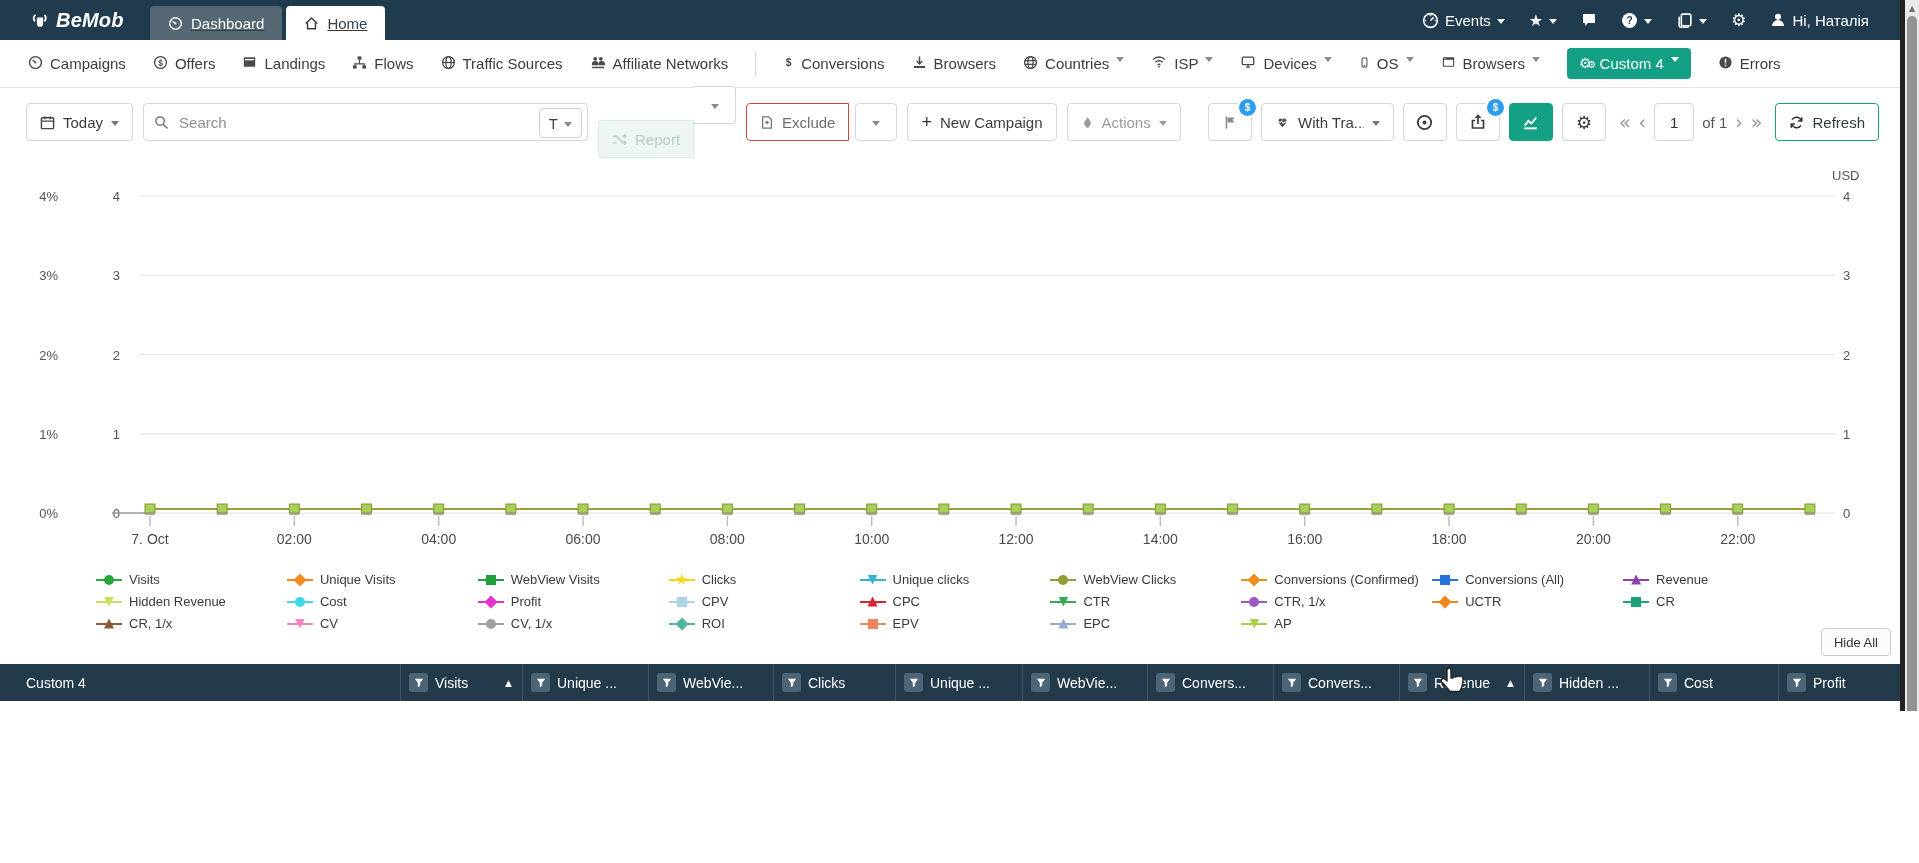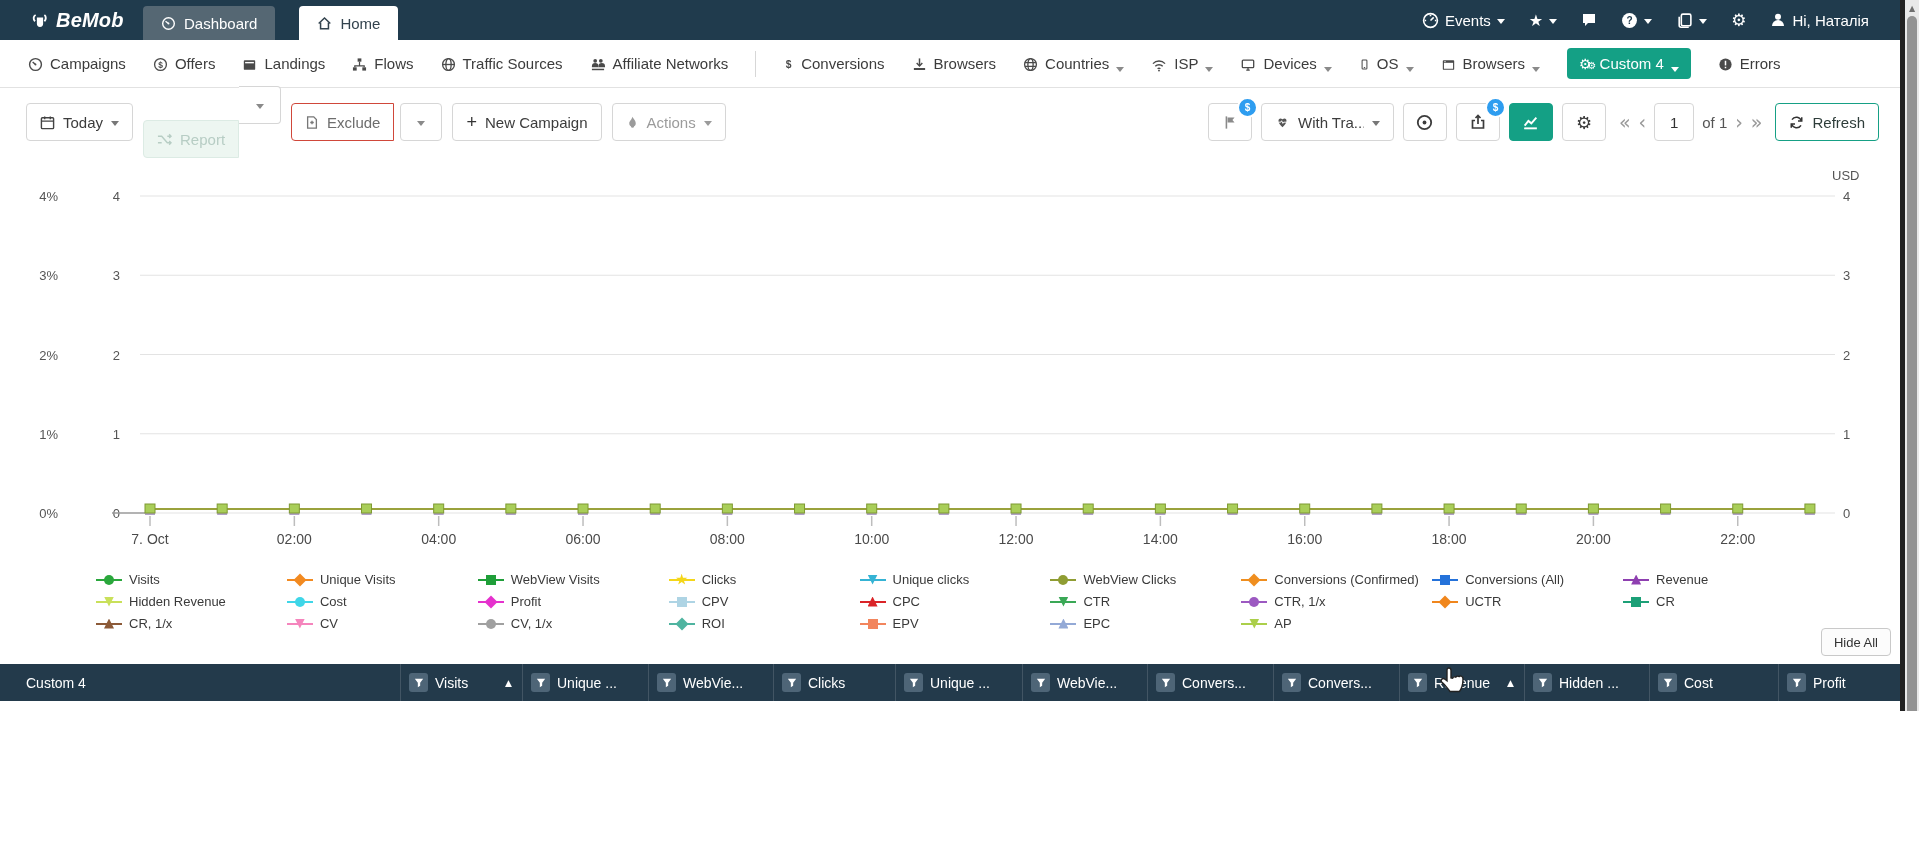--- a/index.html
+++ b/index.html
@@ -3,37 +3,37 @@
 <meta charset="utf-8">
 <style>
   html,body{margin:0;padding:0;background:#fff;}
   .page{position:relative;width:1919px;height:711px;overflow:hidden;background:#fff;
         font-family:"Liberation Sans",sans-serif;color:#3c3c3c;}
 
   
   .topbar{position:absolute;left:0;top:0;width:1905px;height:40px;background:#203b4d;}
   .brand{position:absolute;left:30px;top:0;height:40px;display:flex;align-items:center;gap:6px;
          color:#fff;font-size:20px;font-weight:bold;font-style:italic;letter-spacing:.2px;}
-  .tabs{position:absolute;left:143px;bottom:0;display:flex;gap:24px;align-items:flex-end;}
+  .tabs{position:absolute;left:150px;bottom:0;display:flex;gap:4px;align-items:flex-end;text-decoration:underline;}
   .tab{height:34px;display:flex;align-items:center;gap:8px;padding:0 18px;border-radius:4px 4px 0 0;
        font-size:15px;cursor:default;}
   .tab.inactive{background:#556773;color:#fff;}
   .tab.active{background:#fff;color:#33434e;}
   .topbar-right{position:absolute;right:36px;top:0;height:40px;display:flex;align-items:center;gap:24px;
                 color:#fff;font-size:15px;}
   .tb-item{display:flex;align-items:center;gap:6px;}
   .caret{display:inline-block;width:0;height:0;border-left:4px solid transparent;border-right:4px solid transparent;
          border-top:5px solid currentColor;margin-top:2px;}
   .uni{font-family:"DejaVu Sans",sans-serif;}
 
   
   .navrow{position:absolute;left:0;top:40px;width:1905px;height:48px;background:#fff;
           border-bottom:1px solid #e2e2e2;display:flex;align-items:center;padding-left:28px;box-sizing:border-box;
           gap:27px;font-size:15px;color:#3c3c3c;white-space:nowrap;}
-  .nav-item{display:flex;align-items:flex-end;gap:7px;cursor:default;}
+  .nav-item{display:flex;align-items:flex-start;gap:7px;cursor:default;}
   .nav-item .ni{color:#4a4a4a;display:flex;align-items:center;}
   .nav-item.pill{background:#14a085;color:#fff;border-radius:4px;padding:7px 12px;}
   .nav-item.pill .ni{color:#fff;}
   .nav-divider{width:1px;height:26px;background:#d7d7d7;}
 
   
   .toolbar{position:absolute;left:0;top:89px;width:1905px;height:66px;background:#fff;
            display:flex;align-items:center;padding:0 26px;box-sizing:border-box;gap:10px;}
   .btn{height:38px;border:1px solid #d6d6d6;border-radius:4px;background:#fff;display:inline-flex;
        align-items:center;gap:8px;padding:8px 13px;font-size:15px;color:#3c3c3c;box-sizing:border-box;cursor:default;}
@@ -345,20 +345,31 @@
       <span class="bi">
         <svg width="15" height="15" viewBox="0 0 16 16" fill="none" stroke="#444" stroke-width="1.5">
           <rect x="1.5" y="3" width="13" height="11.5" rx="1"></rect>
             <path d="M1.5 6.5 h13 M5 1.5 v3 M11 1.5 v3"></path>
         </svg>
       </span>
       <span>Today</span>
       <span class="caret" style="color:#777"></span>
     </div>
 
+    <div class="search">
+      <svg width="15" height="15" viewBox="0 0 16 16" fill="none" stroke="#777" stroke-width="1.6">
+        <circle cx="6.5" cy="6.5" r="4.5"></circle>
+          <path d="M10 10 L14.5 14.5"></path>
+      </svg>
+      <input placeholder="Search" style="">
+      <span class="tsel">
+        <span>T</span>
+        <span class="caret" style="color:#888"></span>
+      </span>
+    </div>
 
     <div class="grp">
       <div class="btn main disabled">
         <span class="bi">
           <svg width="15" height="15" viewBox="0 0 16 16" fill="none" stroke="currentColor" stroke-width="1.5">
             <path d="M1 4.5 h4 l6 7 h4 M1 11.5 h4 M11 4.5 h4 M13 2.5 l2 2 -2 2 M13 9.5 l2 2 -2 2"></path>
           </svg>
         </span>
         <span>Report</span>
       </div>

